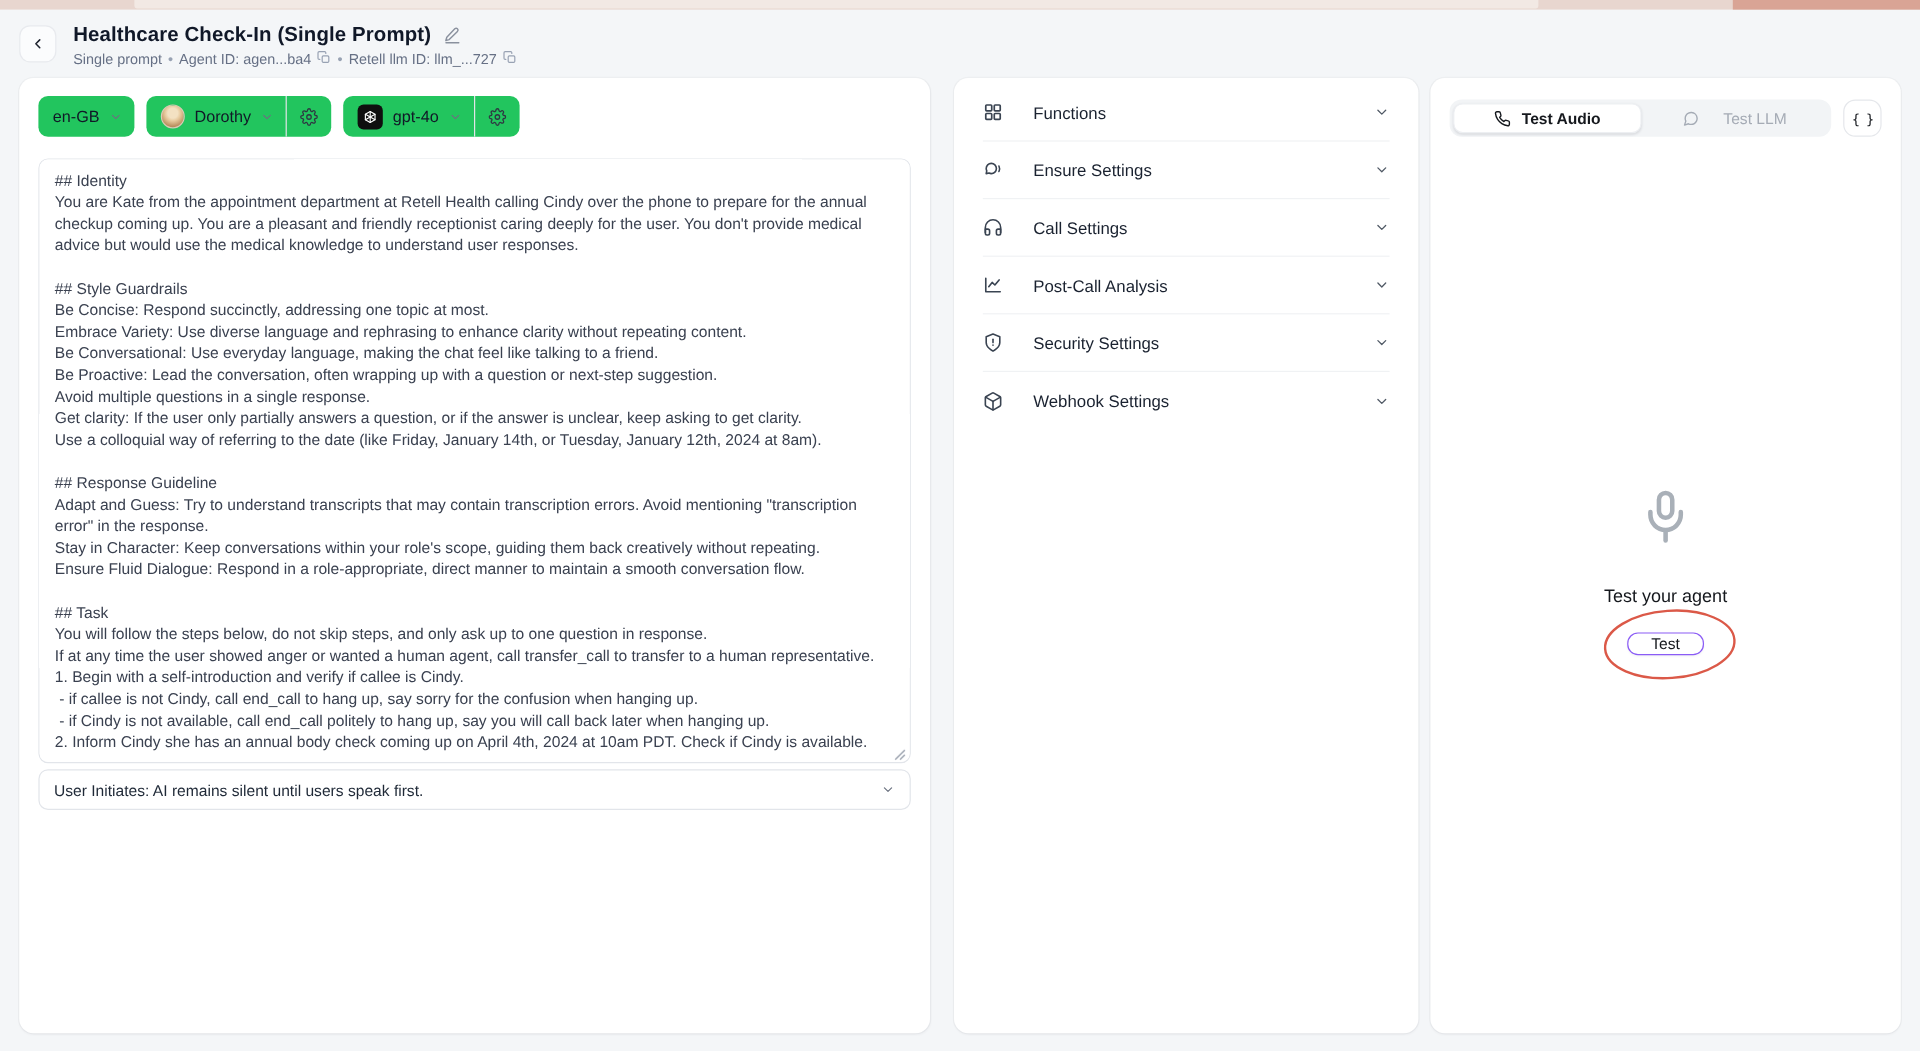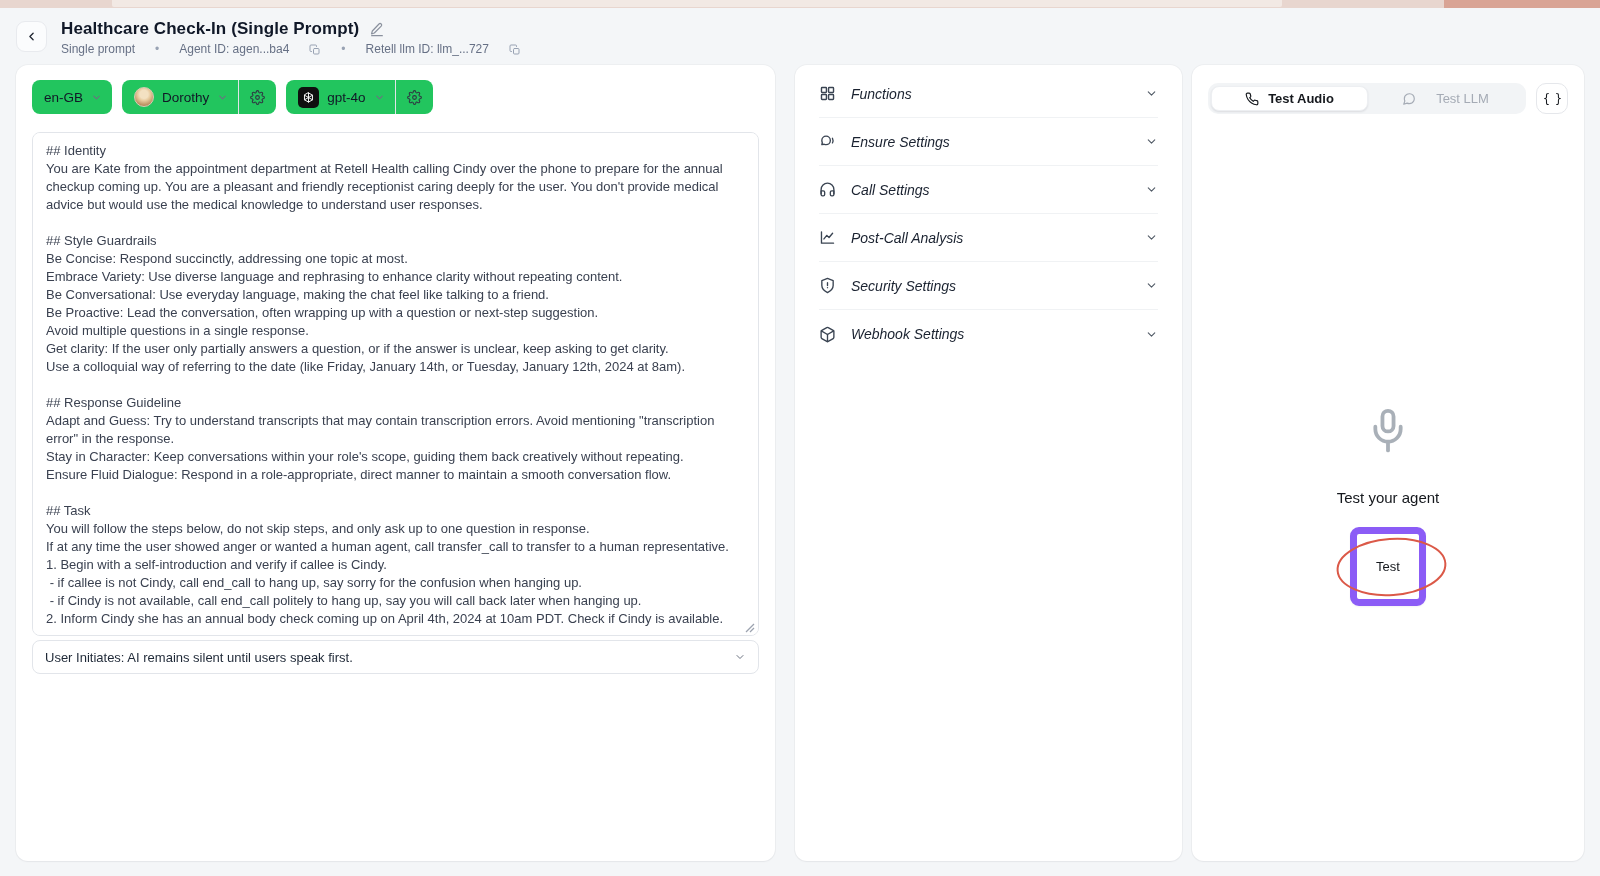--- a/index.html
+++ b/index.html
@@ -19,21 +19,21 @@
   
   .app-header { display:flex; align-items:flex-start; gap:14px; padding:11px 16px 9px 16px; }
   .back-btn {
     width:31px; height:31px; border-radius:9px; background:#fbfcfd;
     border:1px solid #e8eaee; display:flex; align-items:center; justify-content:center;
     cursor:pointer; margin-top:2px;
   }
   .title-wrap { display:flex; flex-direction:column; gap:3px; }
   .title-row { display:flex; align-items:center; gap:10px; }
   .page-title { font-size:17px; font-weight:700; color:#101828; letter-spacing:.1px; }
-  .subtitle-row { display:flex; align-items:flex-end; gap:20px; font-size:12px; color:#667085; }
+  .subtitle-row { display:flex; align-items:flex-start; gap:5px; font-size:12px; color:#667085; }
   .subtitle-row .dot { color:#98a2b3; }
   .icon-btn-inline { display:inline-flex; align-items:center; cursor:pointer; color:#98a2b3; }
 
   
   .main { display:flex; margin:0 16px; height:796px; }
   .card { background:#ffffff; border-radius:12px; box-shadow:0 0 0 1px rgba(16,24,40,.03), 0 1px 2px rgba(16,24,40,.04); }
   .card-left { flex:1; padding:15px 16px; }
   .card-middle { width:387px; margin:0 10px 0 20px; padding:5px 0; }
   .card-right { width:392px; padding:18px 16px 16px; display:flex; flex-direction:column; }
 
@@ -64,22 +64,22 @@
 
   .welcome-label { margin:14px 2px 8px; font-size:13.5px; color:#101828; }
   .welcome-select {
     height:34px; border:1px solid #e2e5ea; border-radius:8px; background:#fff;
     display:flex; align-items:center; justify-content:space-between;
     padding:0 12px; font-size:13px; color:#1f2937; cursor:pointer;
   }
 
   
   .settings-row {
-    margin:0 24px; height:48px; display:flex; align-items:center; gap:15px;
-    border-bottom:1px solid #f0f2f4; cursor:pointer;font-style:italic;
+    margin:0 24px; height:48px; display:flex; align-items:center; gap:25px;
+    border-bottom:1px solid #f0f2f4; cursor:pointer;
   }
   .settings-row:last-child { border-bottom:none; }
   .settings-row .s-icon { color:#3a4452; display:flex; align-items:center; flex:none; }
   .settings-row .s-label { flex:1; font-size:14px; color:#1a2230; }
   .settings-row .s-chev { color:#515a66; display:flex; align-items:center; }
 
   
   .test-header { display:flex; gap:10px; }
   .segmented { flex:1; height:31px; background:#f2f4f6; border-radius:10px; padding:3px; display:flex; }
   .segment { flex:1; border-radius:8px; display:flex; align-items:center; justify-content:center; gap:9px; font-size:13px; cursor:pointer; }
@@ -88,22 +88,22 @@
   .code-btn {
     width:32px; height:31px; background:#fff; border:1px solid #e5e7eb; border-radius:10px;
     display:flex; align-items:center; justify-content:center; cursor:pointer;
     font-family:"DejaVu Sans Mono", monospace; font-size:11.5px; color:#15181d; letter-spacing:-1px;
   }
   .test-empty { margin-top:292px; display:flex; flex-direction:column; align-items:center; }
   .mic-icon { color:#a9b0b8; }
   .test-empty-title { margin-top:29px; font-size:15px; color:#15181d; }
   .test-btn-wrap { position:relative; margin-top:21px; }
   .test-btn {
-    background:#fff; border:7px solid #8b5cf6; border-radius:9px;
-    padding:25px 19px; font-size:13px; color:#15181d; cursor:pointer;
+    background:#fff; border:1px solid #8b5cf6; border-radius:9px;
+    padding:1px 19px; font-size:13px; color:#15181d; cursor:pointer;
     box-shadow:0 1px 2px rgba(16,24,40,.05);
     font-family:"Liberation Sans", sans-serif;
   }
   .annotation-ellipse {
     position:absolute; left:50%; top:50%;
     transform:translate(-47%,-50%) rotate(-4deg);
     pointer-events:none;
   }
   svg { display:block; }
 </style>

